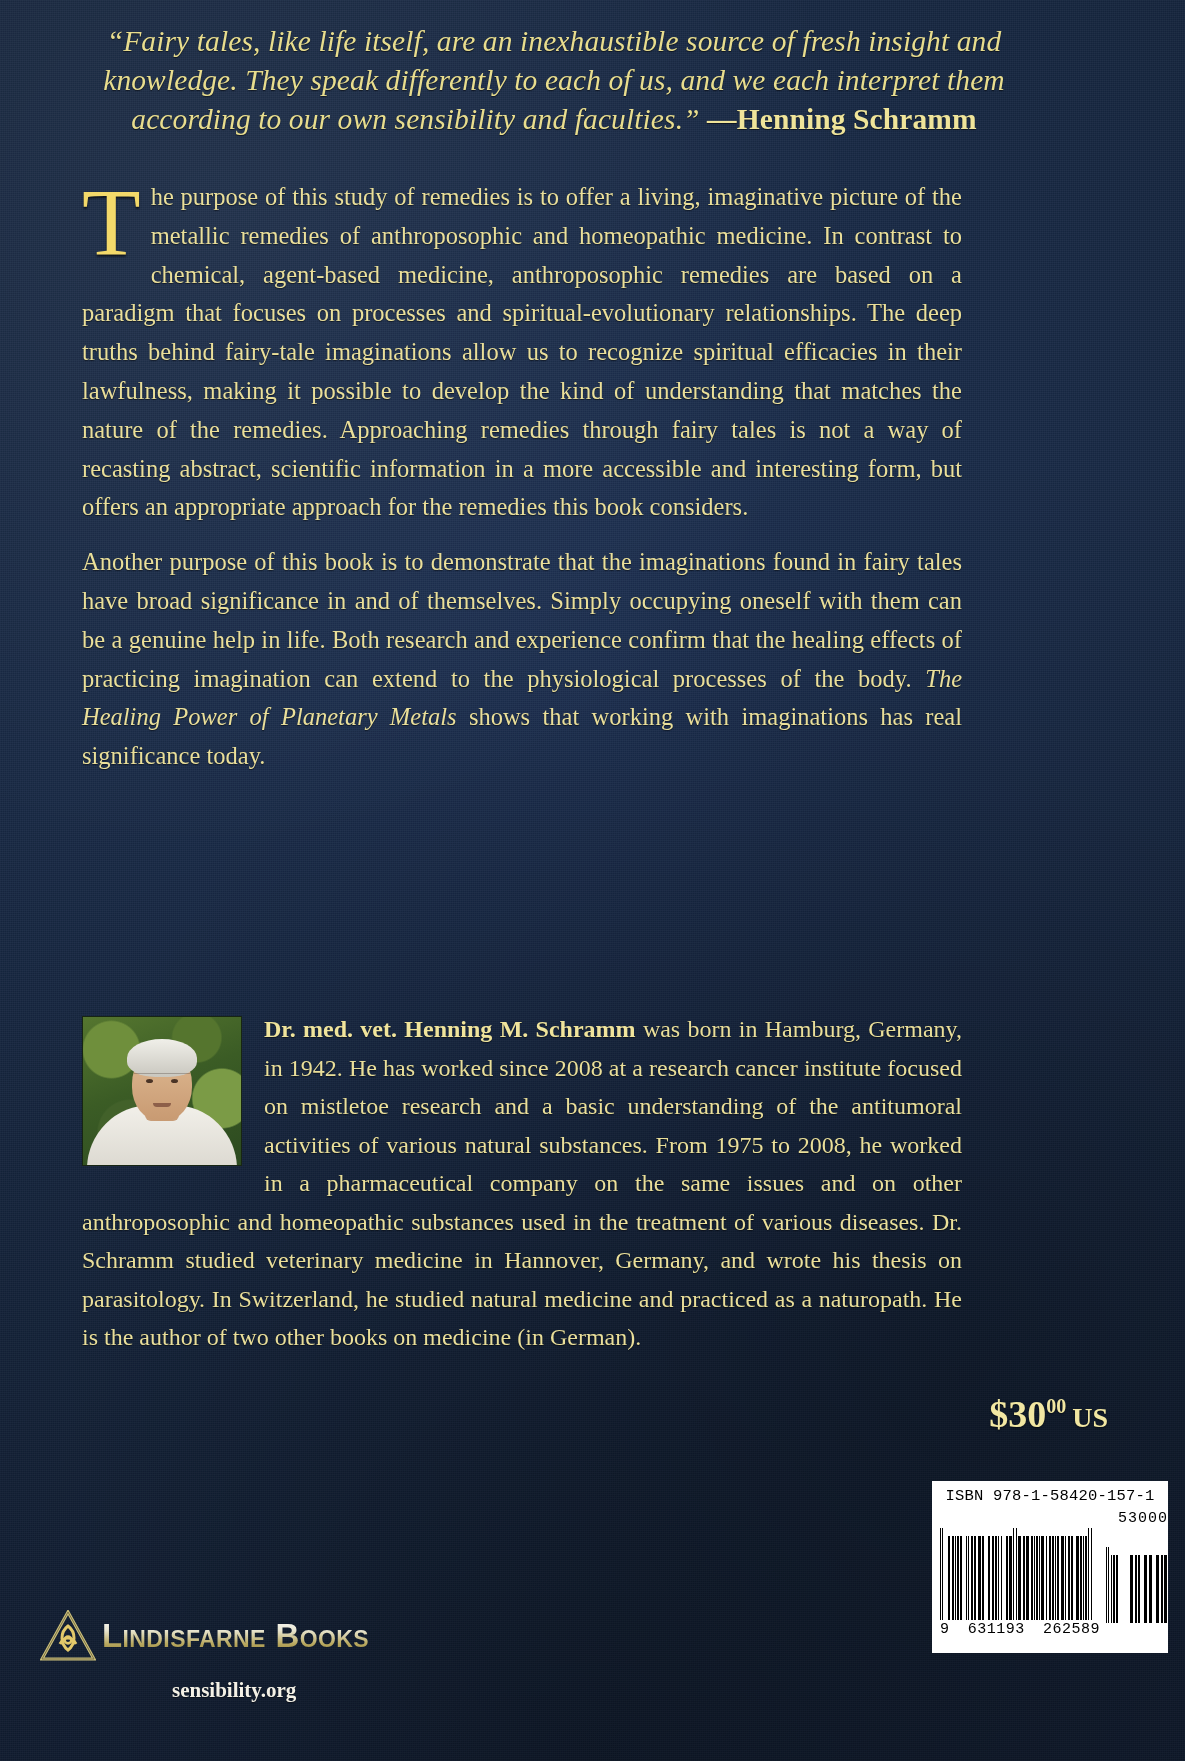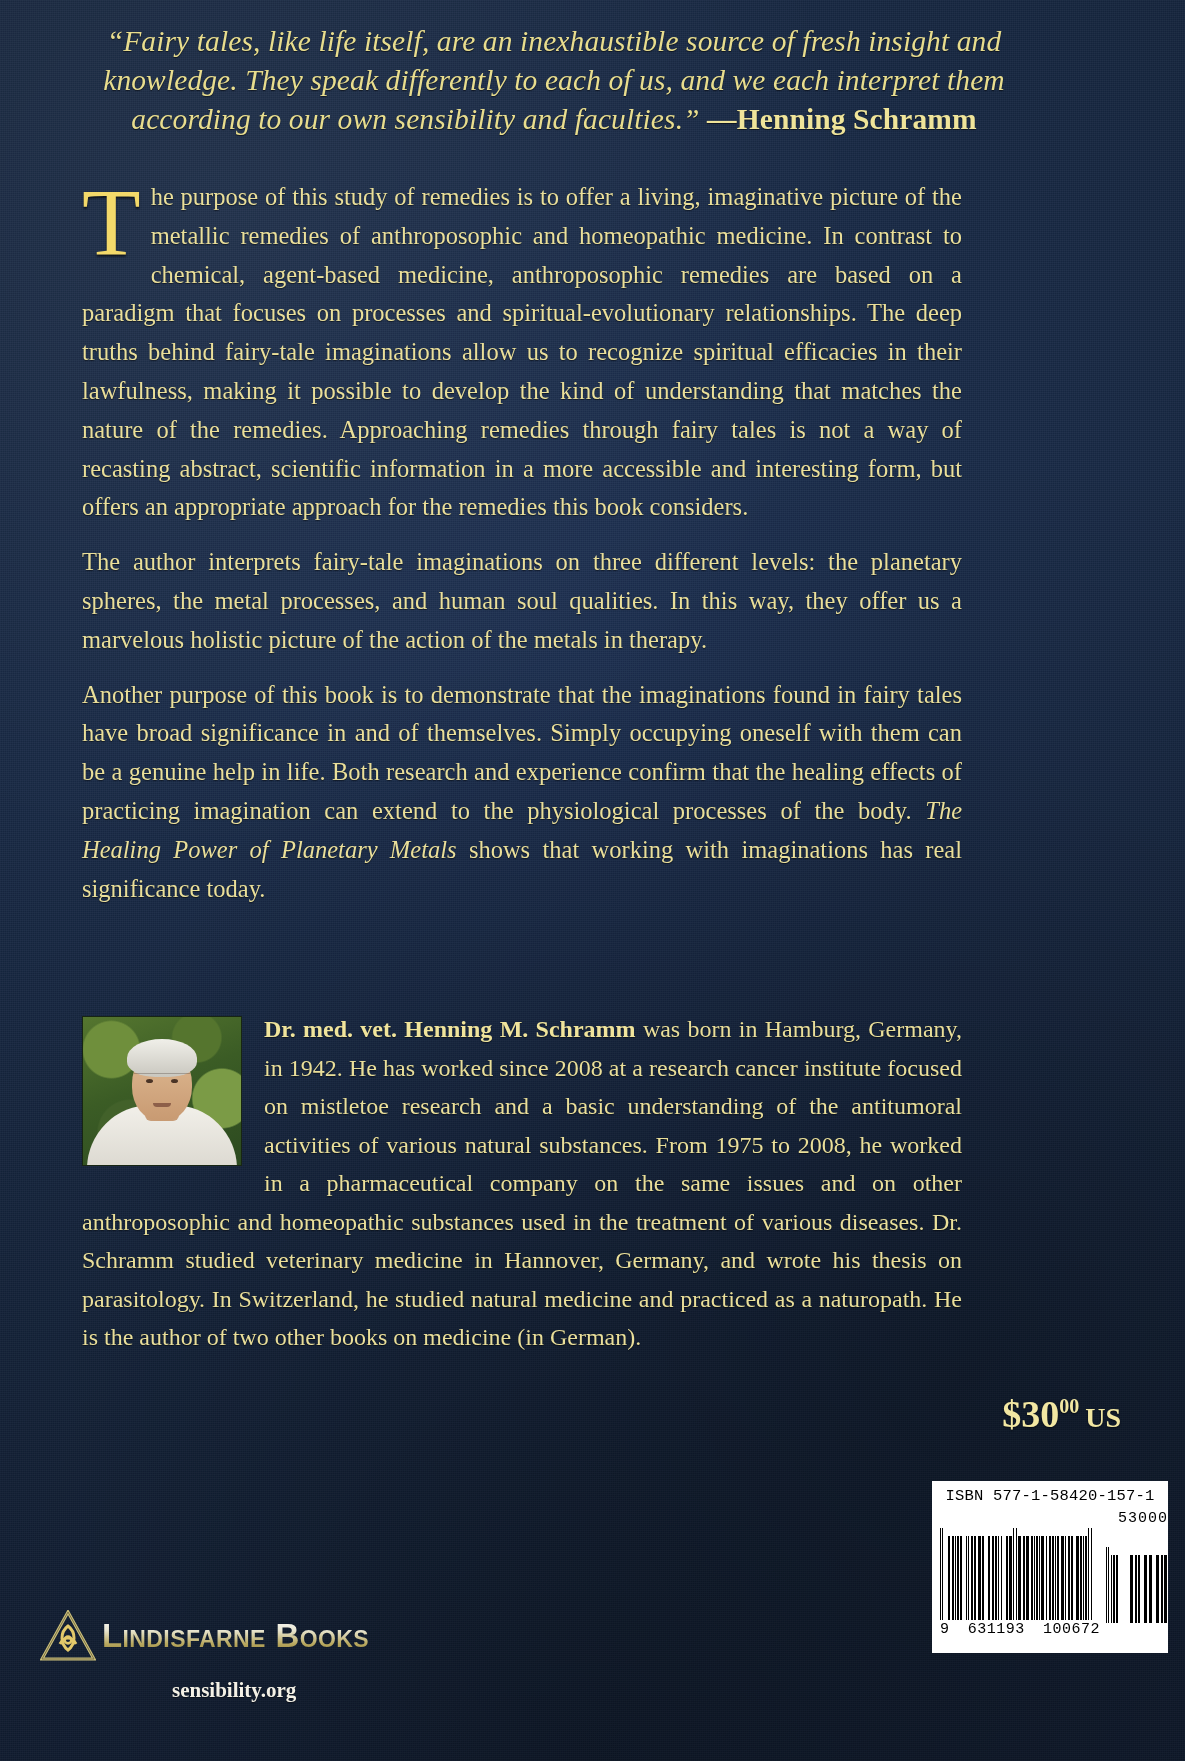--- a/index.html
+++ b/index.html
@@ -148,21 +148,21 @@
   }
   .portrait .glasses{
     position:absolute; left:50%; top:56px; transform:translateX(-50%);
     width:56px; height:16px;
     border-top:1px solid rgba(80,70,60,.35);
   }
 
   
   .price {
     position:absolute;
-    right:64px; top:1392px;
+    right:77px; top:1392px;
     color:#f2e7a2;
     font-size:38px;
     font-weight:bold;
     text-shadow:0 1px 2px rgba(0,0,0,.6);
     white-space:nowrap;
   }
   .price sup { font-size:20px; vertical-align:super; }
   .price .us { font-size:28px; margin-left:6px; }
 
   
@@ -239,21 +239,20 @@
 <div class="content">
 
   <div class="quote">
     <span>“Fairy tales, like life itself, are an inexhaustible source of fresh insight and knowledge. They speak differently to each of us, and we each interpret them according to our own sensibility and faculties.” </span><span class="attrib">—Henning Schramm</span>
   </div>
 
   <div class="body-copy">
     <p>
       <span class="dropcap">T</span><span>he purpose of this study of remedies is to offer a living, imaginative picture of the metallic remedies of anthroposophic and homeopathic medicine. In contrast to chemical, agent-based medicine, anthroposophic remedies are based on a paradigm that focuses on processes and spiritual-evolutionary relationships. The deep truths behind fairy-tale imaginations allow us to recognize spiritual efficacies in their lawfulness, making it possible to develop the kind of understanding that matches the nature of the remedies. Approaching remedies through fairy tales is not a way of recasting abstract, scientific information in a more accessible and interesting form, but offers an appropriate approach for the remedies this book considers.</span>
     </p>
-    <p>The author interprets fairy-tale imaginations on three different levels: the planetary spheres, the metal processes, and human soul qualities. In this way, they offer us a marvelous holistic picture of the action of the metals in therapy.</p>
     <p>
       <span>Another purpose of this book is to demonstrate that the imaginations found in fairy tales have broad significance in and of themselves. Simply occupying oneself with them can be a genuine help in life. Both research and experience confirm that the healing effects of practicing imagination can extend to the physiological processes of the body. </span><em>The Healing Power of Planetary Metals</em><span> shows that working with imaginations has real significance today.</span>
     </p>
   </div>
 
   <div class="bio">
     <div class="portrait">
       <div class="foliage"></div>
       <div class="shoulders"></div>
       <div class="neck"></div>
@@ -279,21 +278,21 @@
         <path d="M28 16 C20 22 20 34 28 40 C36 34 36 22 28 16 Z" fill="none" stroke="#e3c96a" stroke-width="3"></path>
         <path d="M20 34 C24 26 32 26 36 34" fill="none" stroke="#e3c96a" stroke-width="3"></path>
         <circle cx="28" cy="30" r="3.4" fill="none" stroke="#e3c96a" stroke-width="2.6"></circle>
       </svg>
     </span>
     <span class="pub-name">Lindisfarne Books</span>
   </div>
   <div class="pub-site">sensibility.org</div>
 
   <div class="barcode-box">
-    <div class="isbn-text">ISBN 577-1-58420-157-1</div>
+    <div class="isbn-text">ISBN 978-1-58420-157-1</div>
     <div class="bars-row">
       <div class="bars-main">
         <div class="addon-spacer"></div>
         <div class="bars" id="bars-main">
             <span style="width: 1px; height: 92px; margin-right: 1px; background: rgb(0, 0, 0);"></span>
             <span style="width: 1px; height: 92px; margin-right: 2px; background: rgb(0, 0, 0);"></span>
             <span style="width: 2px; height: 84px; margin-right: 1px; background: transparent;"></span>
             <span style="width: 2px; height: 84px; margin-right: 2px; background: rgb(0, 0, 0);"></span>
             <span style="width: 2px; height: 84px; margin-right: 1px; background: rgb(0, 0, 0);"></span>
             <span style="width: 1px; height: 84px; margin-right: 1px; background: rgb(0, 0, 0);"></span>
@@ -338,21 +337,21 @@
             <span style="width: 3px; height: 84px; margin-right: 1px; background: rgb(0, 0, 0);"></span>
             <span style="width: 2px; height: 84px; margin-right: 1px; background: rgb(0, 0, 0);"></span>
             <span style="width: 1px; height: 84px; margin-right: 1px; background: rgb(0, 0, 0);"></span>
             <span style="width: 2px; height: 84px; margin-right: 1px; background: rgb(0, 0, 0);"></span>
             <span style="width: 1px; height: 92px; margin-right: 2px; background: rgb(0, 0, 0);"></span>
             <span style="width: 1px; height: 92px; margin-right: 2px; background: rgb(0, 0, 0);"></span>
           </div>
         <div class="ean-digits">
           <span>9</span>
           <span>631193</span>
-          <span>100672</span>
+          <span>262589</span>
         </div>
       </div>
       <div class="bars-addon">
         <div class="addon-label">53000</div>
         <div class="bars" id="bars-addon">
             <span style="width: 1px; height: 76px; margin-right: 1px; background: rgb(0, 0, 0);"></span>
             <span style="width: 1px; height: 76px; margin-right: 2px; background: rgb(0, 0, 0);"></span>
             <span style="width: 1px; height: 68px; margin-right: 1px; background: rgb(0, 0, 0);"></span>
             <span style="width: 2px; height: 68px; margin-right: 1px; background: rgb(0, 0, 0);"></span>
             <span style="width: 2px; height: 68px; margin-right: 1px; background: rgb(0, 0, 0);"></span>

